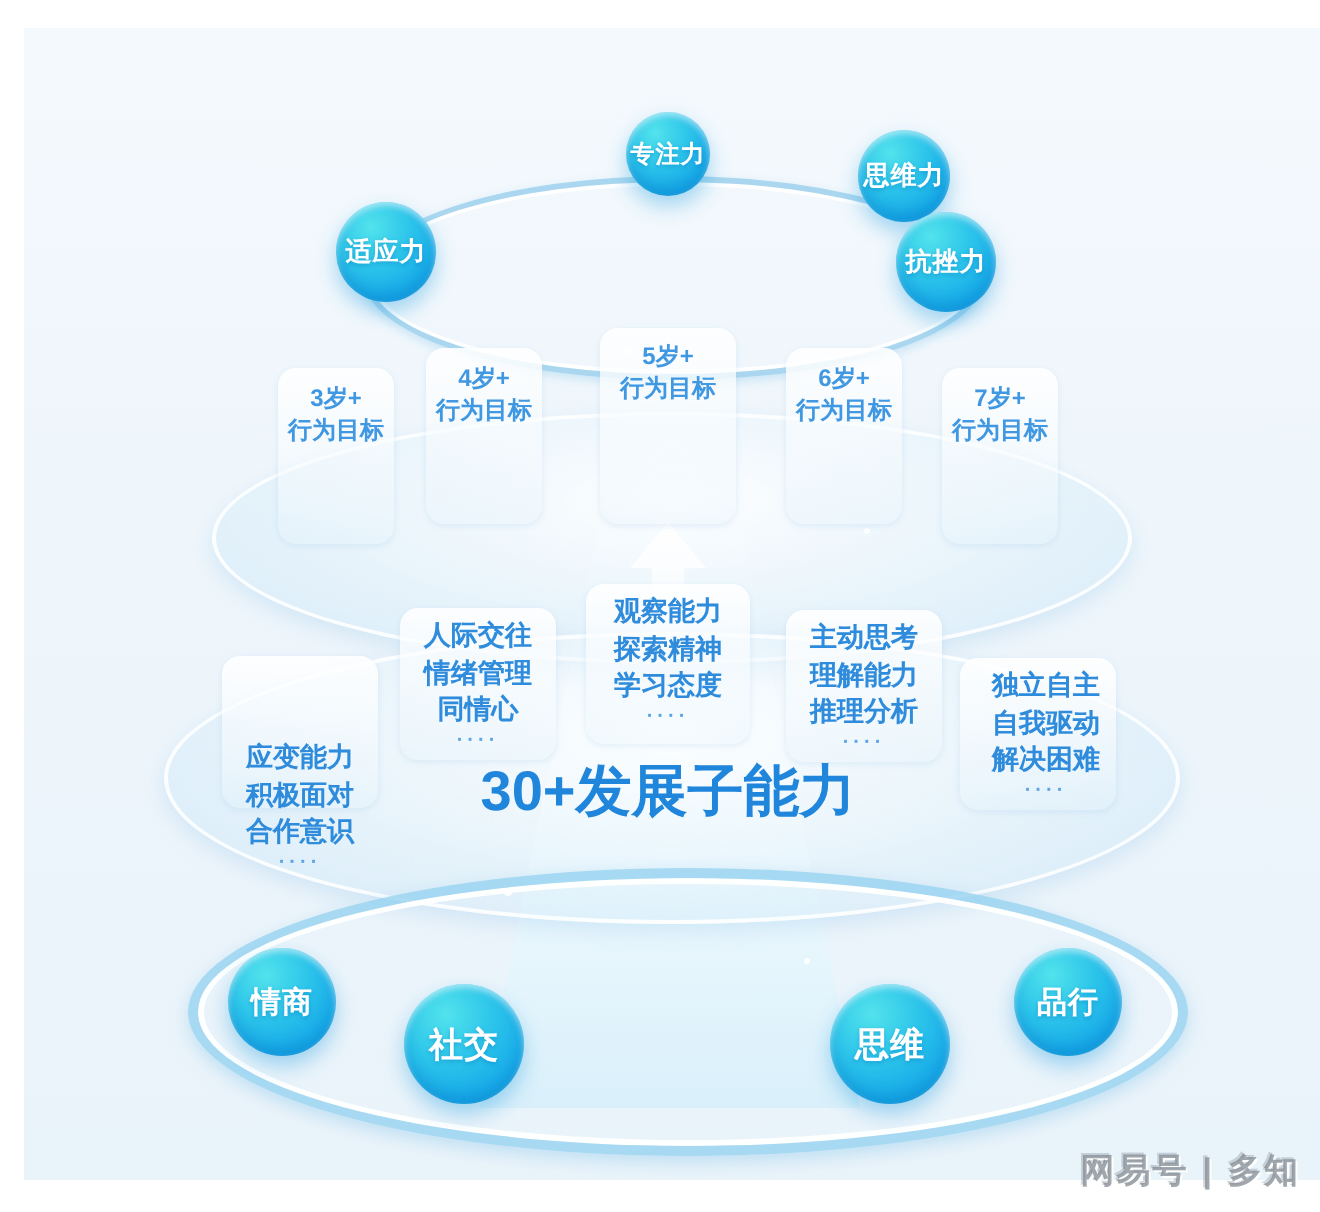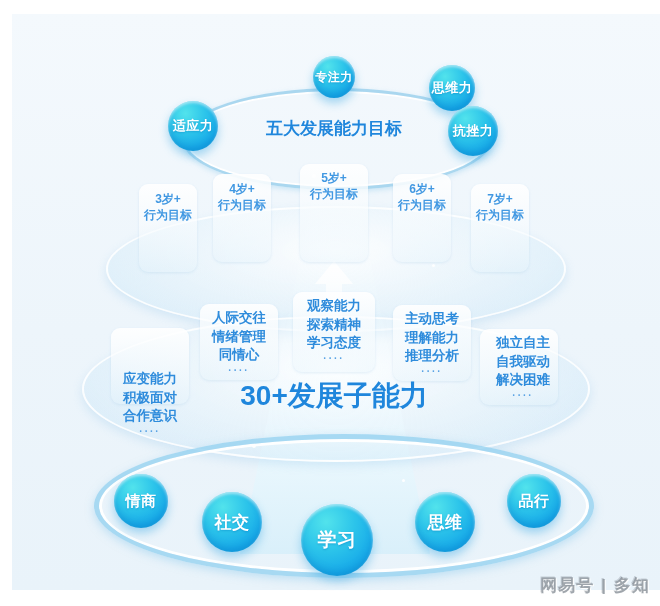--- a/index.html
+++ b/index.html
@@ -131,21 +131,20 @@
 
     <div class="beam"></div>
     <div class="up-arrow"></div>
 
     <div class="sparkle sp-1"></div>
     <div class="sparkle sp-2"></div>
     <div class="sparkle sp-3"></div>
     <div class="sparkle sp-4"></div>
 
     <div class="ring ring-top"></div>
-    <div class="tier-title title-top">五大发展能力目标</div>
     <div class="circle c-t1-1">适应力</div>
     <div class="circle c-t1-3">专注力</div>
     <div class="circle c-t1-4">思维力</div>
     <div class="circle c-t1-5">抗挫力</div>
 
     <div class="disc disc-age"></div>
     <div class="pillar pl-a1"></div>
     <div class="pillar pl-a2"></div>
     <div class="pillar pl-a3"></div>
     <div class="pillar pl-a4"></div>
@@ -209,21 +208,20 @@
       <div>自我驱动</div>
       <div>解决困难</div>
       <div class="dots">····</div>
     </div>
 
     <div class="tier-title title-sub">30+发展子能力</div>
 
     <div class="ring ring-bottom"></div>
     <div class="circle c-b1">情商</div>
     <div class="circle c-b2">社交</div>
-    <div class="circle c-b3">学习</div>
     <div class="circle c-b4">思维</div>
     <div class="circle c-b5">品行</div>
 
   </div>
 
   <div class="watermark">
     <span>网易号</span>
     <span>|</span>
     <span>多知</span>
   </div>

